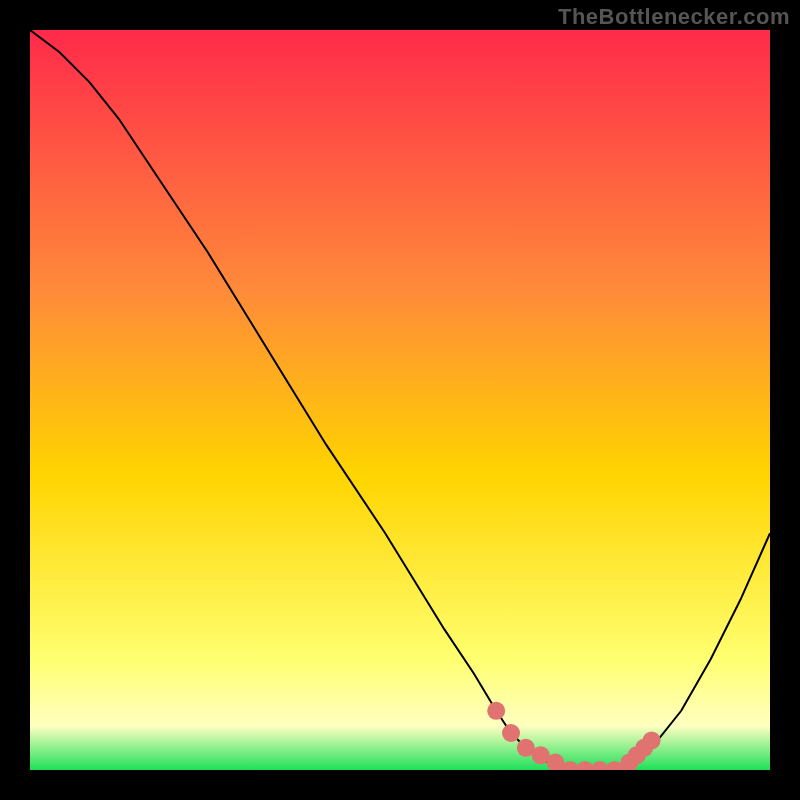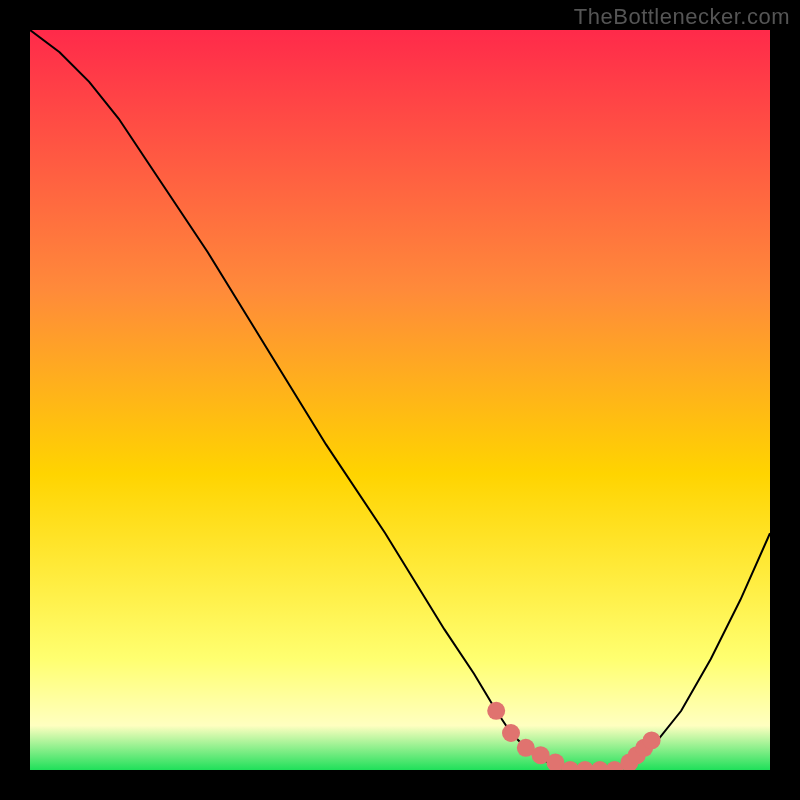--- a/index.html
+++ b/index.html
@@ -16,21 +16,21 @@
     width: 800px;
     height: 800px;
     background: #000;
   }
   .watermark {
     position: absolute;
     top: 4px;
     right: 10px;
     color: #555;
     font-size: 22px;
-    font-weight: 400;
+    font-weight: 700;
     letter-spacing: 0.5px;
     z-index: 10;
   }
   .plot {
     position: absolute;
     left: 30px;
     top: 30px;
     width: 740px;
     height: 740px;
   }

